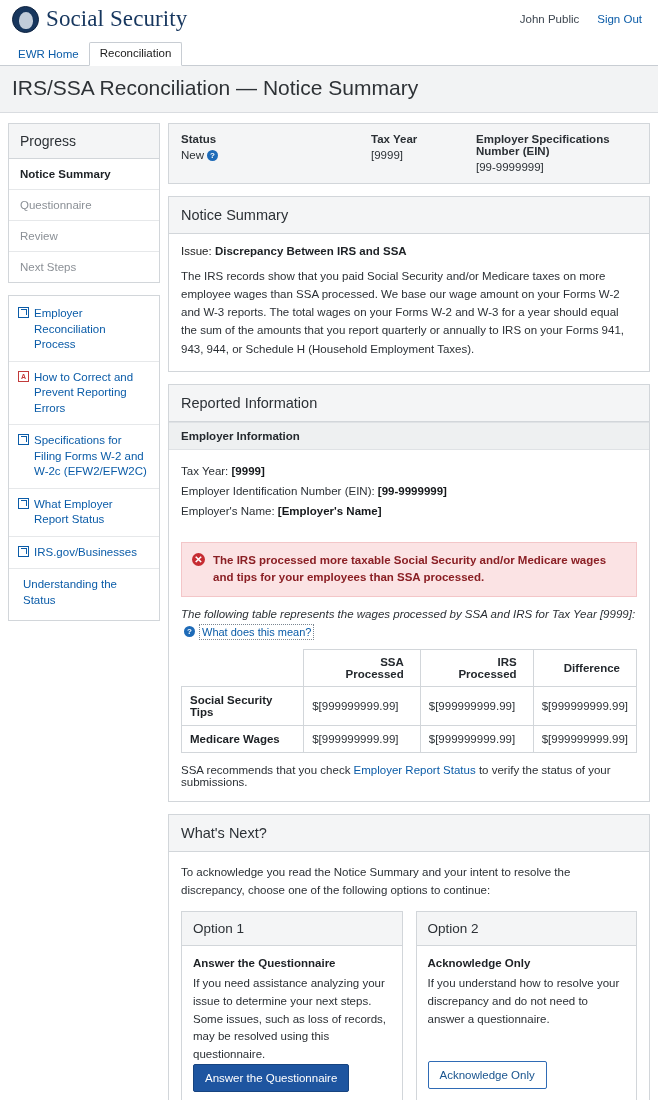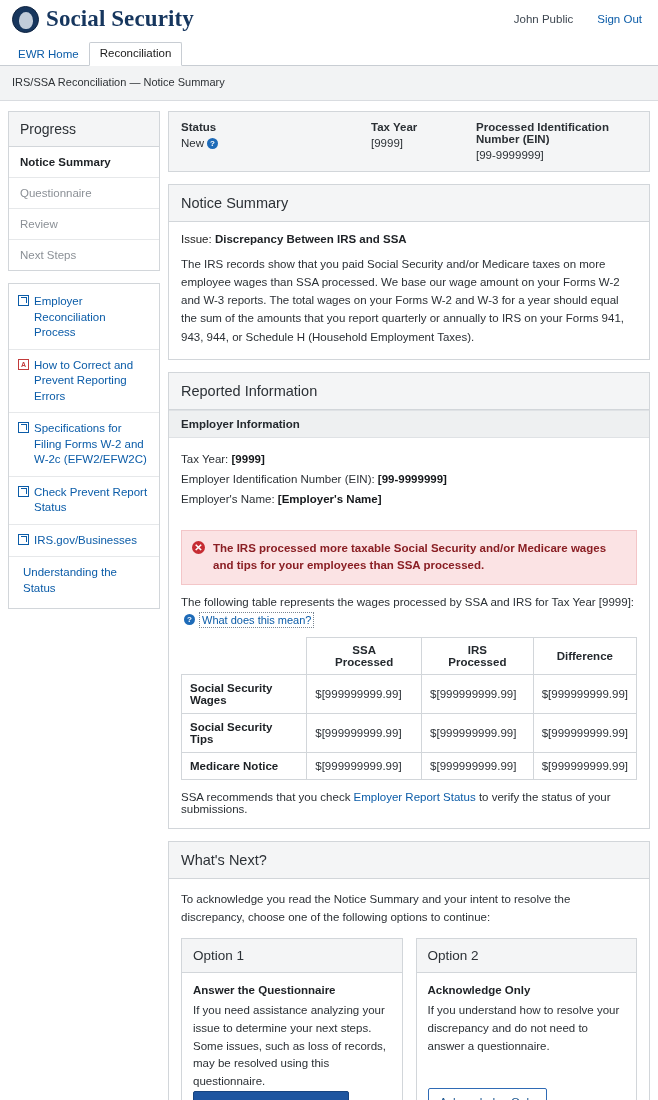--- a/index.html
+++ b/index.html
@@ -15,21 +15,21 @@
 
   
   .header {
     height: 38px;
     display: flex;
     align-items: center;
     padding: 0 12px;
     border-bottom: none;
     background: #fff;
   }
-  .brand { display: flex; align-items: center; gap: 7px; font-weight: bold; }
+  .brand { display: flex; align-items: center; gap: 7px; }
   .seal {
     width: 27px; height: 27px; border-radius: 50%;
     background: #17365d;
     border: 1px solid #0d2240;
     position: relative;
     flex: 0 0 auto;
   }
   .seal:after {
     content: "";
     position: absolute; left: 6px; top: 5px;
@@ -39,21 +39,21 @@
     opacity: .85;
   }
   .brand-text {
     font-family: "Liberation Serif", serif;
     font-size: 23px;
     color: #16365e;
     letter-spacing: .1px;
   }
   .header-right {
     margin-left: auto;
-    display: flex; align-items: center; gap: 24px;
+    display: flex; align-items: center; gap: 18px;
     font-size: 11.5px;
     padding-right: 4px;
   }
   .user-name { color: #3d4650; }
   .signout { color: #0b5ca8; }
 
   
   .tabbar {
     display: flex;
     align-items: flex-end;
@@ -77,21 +77,21 @@
     border-radius: 2px 2px 0 0;
   }
 
   
   .page-title-bar {
     background: #f2f3f4;
     border-bottom: 1px solid #d9dce0;
     padding: 10px 12px 12px 12px;
   }
   .page-title {
-    font-size: 11px;
+    font-size: 21px;
     color: #2e3236;
     font-weight: normal;
   }
 
   
   .layout { display: flex; padding: 10px 8px 0 8px; gap: 8px; }
   .sidebar { width: 152px; flex: 0 0 152px; }
   .content { flex: 1 1 auto; }
 
   
@@ -239,36 +239,36 @@
     font-weight: bold;
     margin-top: 1px;
   }
   .alert-text {
     font-size: 11.5px;
     font-weight: bold;
     color: #8a1f24;
     line-height: 1.5;
   }
 
-  .tbl-intro { font-size: 11.5px; color: #2b3035; margin-bottom: 4px; }
+  .tbl-intro { font-size: 11.5px; color: #2b3035; margin-bottom: 4px; font-style: italic; }
   .hint-row { display: flex; align-items: center; gap: 4px; margin-bottom: 9px; }
   .hint-link {
     font-size: 11px;
     color: #0b5ca8;
     border: 1px dotted #7a8691;
     padding: 1px 2px;
   }
 
   table.wages {
     width: 100%;
     border-collapse: collapse;
     font-size: 11.5px;
   }
   table.wages th {
-    text-align: center;
+    text-align: right;
     font-weight: bold;
     color: #24292e;
     padding: 6px 16px;
     border: 1px solid #d2d6da;
     background: #fff;
   }
   table.wages th.blank { border-left: none; border-top: none; background: #fff; }
   table.wages td {
     padding: 7px 8px;
     border: 1px solid #d2d6da;
@@ -363,21 +363,21 @@
         <div class="help-item">
           <span class="ic ic-pdf">A</span>
           <span class="lbl">How to Correct and Prevent Reporting Errors</span>
         </div>
         <div class="help-item">
           <span class="ic ic-ext"></span>
           <span class="lbl">Specifications for Filing Forms W-2 and W-2c (EFW2/EFW2C)</span>
         </div>
         <div class="help-item">
           <span class="ic ic-ext"></span>
-          <span class="lbl">Check Prevent Report Status</span>
+          <span class="lbl">What Employer Report Status</span>
         </div>
         <div class="help-item">
           <span class="ic ic-ext"></span>
           <span class="lbl">IRS.gov/Businesses</span>
         </div>
         <div class="help-item">
           <span class="ic-spacer"></span>
           <span class="lbl">Understanding the Status</span>
         </div>
       </div>
@@ -391,21 +391,21 @@
         <div class="status-label">Status</div>
         <div class="status-val">
           <span>New</span><span class="q-badge">?</span>
         </div>
       </div>
       <div class="status-col c2">
         <div class="status-label">Tax Year</div>
         <div class="status-val">[9999]</div>
       </div>
       <div class="status-col c3">
-        <div class="status-label">Processed Identification Number (EIN)</div>
+        <div class="status-label">Employer Specifications Number (EIN)</div>
         <div class="status-val">[99-9999999]</div>
       </div>
     </div>
 
     <div class="card">
       <div class="card-head">Notice Summary</div>
       <div class="card-body">
         <div class="issue-line">
           <span>Issue:</span>
           <b>Discrepancy Between IRS and SSA</b>
@@ -449,33 +449,27 @@
           <thead>
             <tr>
               <th class="blank"></th>
               <th>SSA Processed</th>
               <th>IRS Processed</th>
               <th>Difference</th>
             </tr>
           </thead>
           <tbody>
             <tr>
-              <td class="rowlabel">Social Security Wages</td>
-              <td>$[999999999.99]</td>
-              <td>$[999999999.99]</td>
-              <td>$[999999999.99]</td>
-            </tr>
-            <tr>
               <td class="rowlabel">Social Security Tips</td>
               <td>$[999999999.99]</td>
               <td>$[999999999.99]</td>
               <td>$[999999999.99]</td>
             </tr>
             <tr>
-              <td class="rowlabel">Medicare Notice</td>
+              <td class="rowlabel">Medicare Wages</td>
               <td>$[999999999.99]</td>
               <td>$[999999999.99]</td>
               <td>$[999999999.99]</td>
             </tr>
           </tbody>
         </table>
 
         <div class="footnote">
           <span>SSA recommends that you check </span><a href="#">Employer Report Status</a><span> to verify the status of your submissions.</span>
         </div>

